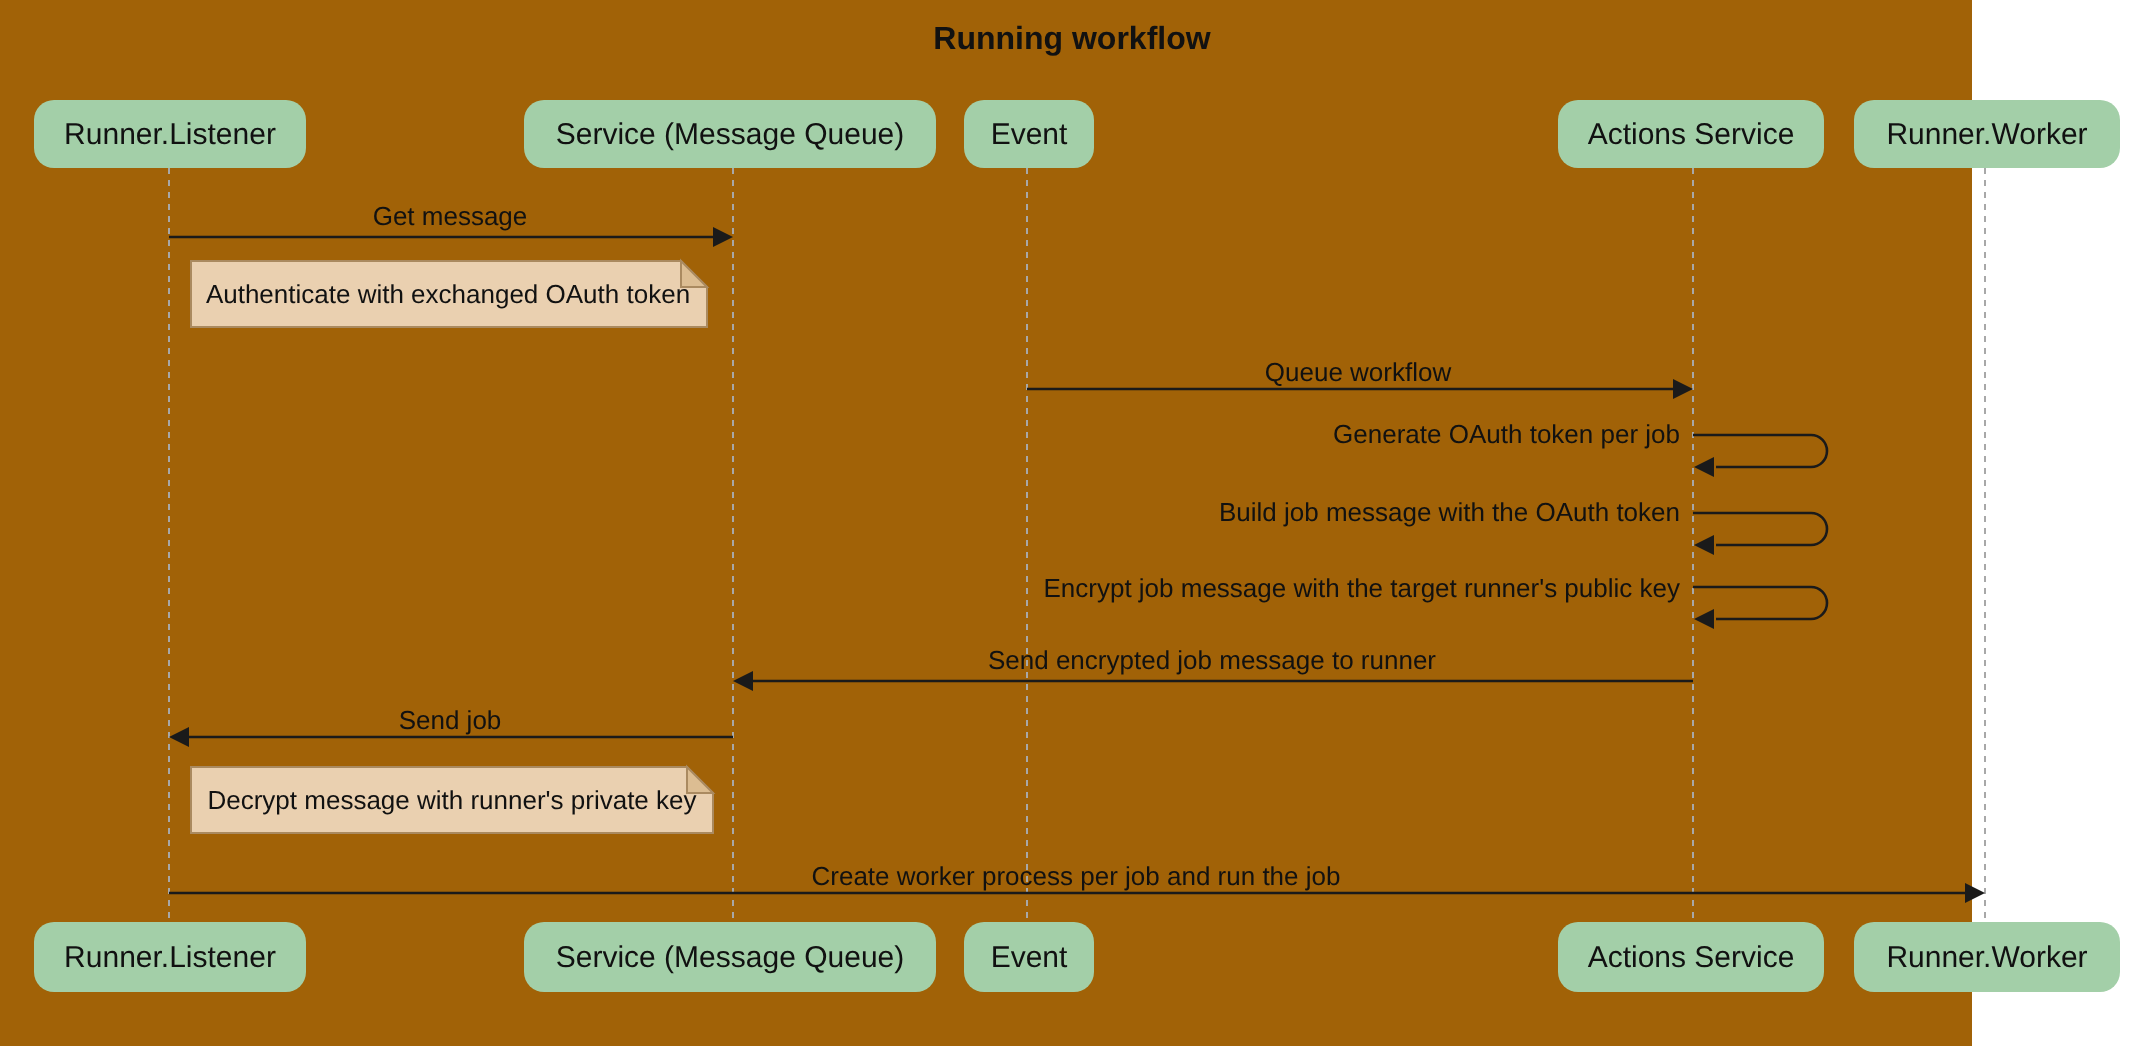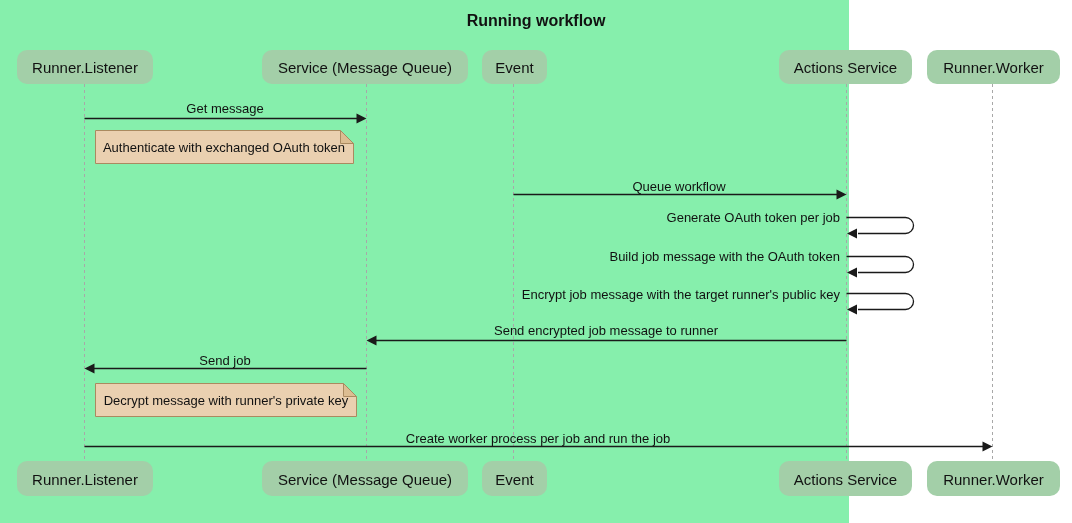--- a/index.html
+++ b/index.html
@@ -2,23 +2,23 @@
 <html><head>
 <meta charset="utf-8">
 <style>
   html, body {
     margin: 0;
     padding: 0;
     background: #ffffff;
   }
   .diagram-wrap {
     position: relative;
-    width: 849px;
+    width: 986px;
     height: 523px;
-    background: #86efac;
+    background: #a16207;
     font-family: "Liberation Sans", sans-serif;
   }
   svg {
     display: block;
   }
   svg text {
     font-family: "Liberation Sans", sans-serif;
     fill: #111111;
   }
   .title-text {

